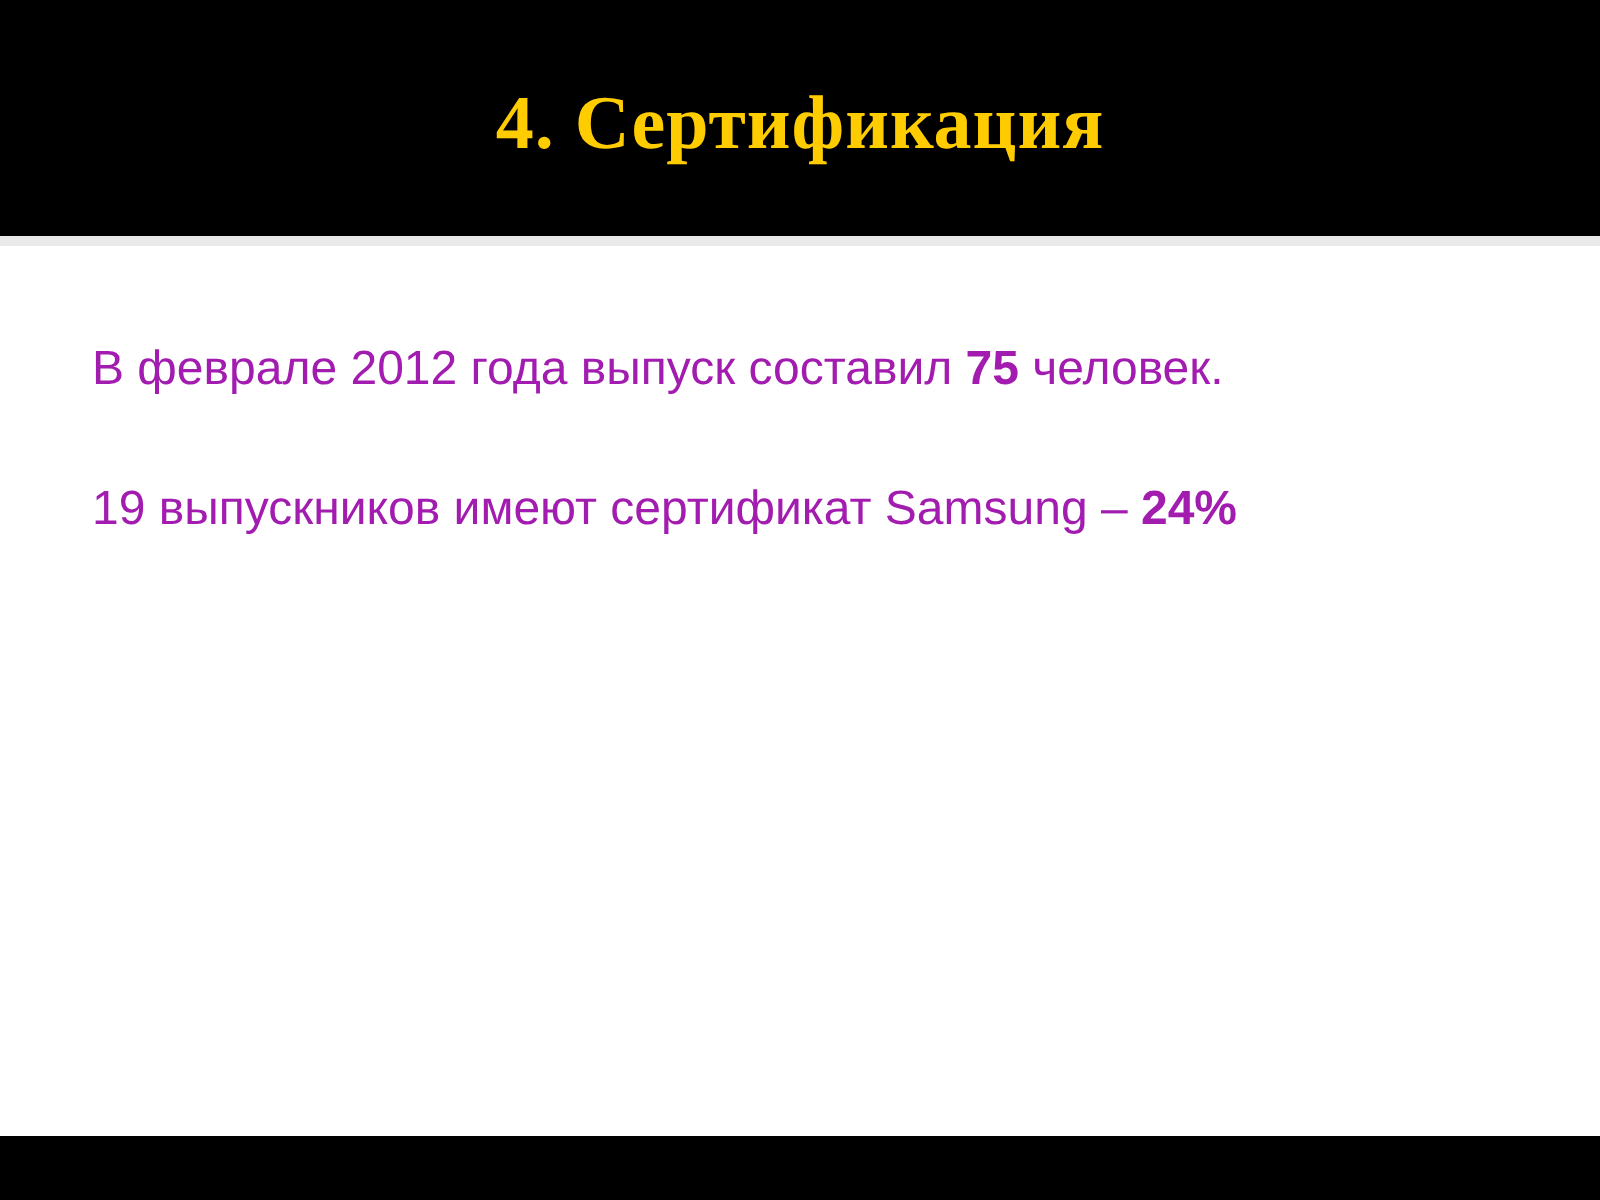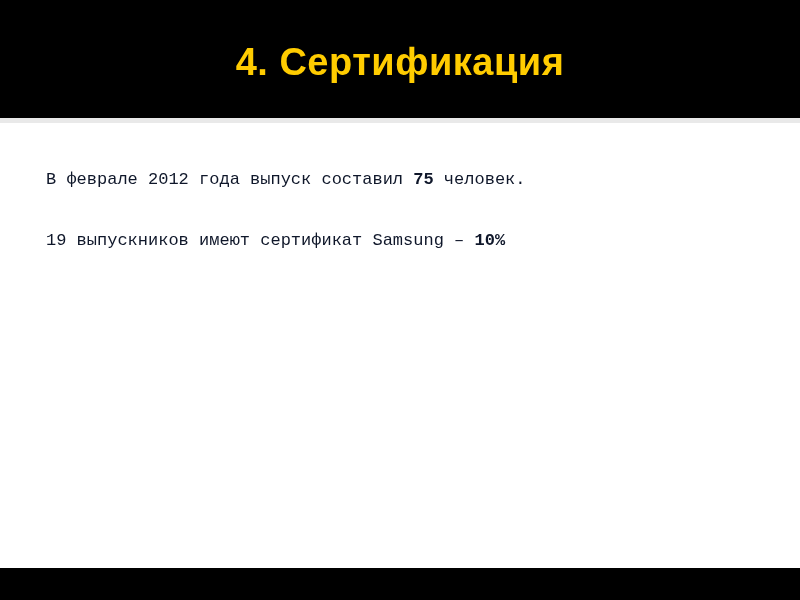--- a/index.html
+++ b/index.html
@@ -26,21 +26,21 @@
     top: 0;
     width: 800px;
     height: 118px;
     background: #000000;
     display: flex;
     align-items: center;
     justify-content: center;
   }
   .title-text {
     color: #ffcc00;
-    font-family: Liberation Sans, sans-serif;
+    font-family: Liberation Serif, serif;
     font-weight: bold;
     font-size: 38px;
     letter-spacing: 0.5px;
     text-align: center;
     line-height: 1.1;
     margin-top: 8px;
   }
   .rule {
     position: absolute;
     left: 0;
@@ -52,23 +52,23 @@
   .body-area {
     position: absolute;
     left: 0;
     top: 123px;
     width: 800px;
     height: 477px;
     padding: 46px 56px 0 46px;
     box-sizing: border-box;
   }
   .para {
-    font-family: Liberation Mono, monospace;
-    font-size: 17px;
-    color: #0f172a;
+    font-family: Liberation Sans, sans-serif;
+    font-size: 24px;
+    color: #a21caf;
     line-height: 1.35;
     margin: 0 0 38px 0;
     white-space: pre-wrap;
   }
   .para .b {
     font-weight: bold;
   }
   .footer-band {
     position: absolute;
     left: 0;
@@ -84,17 +84,17 @@
 <div class="slide">
 
   <div class="title-band">
     <div class="title-text">4. Сертификация</div>
   </div>
 
   <div class="rule"></div>
 
   <div class="body-area">
     <p class="para"><span>В феврале 2012 года выпуск составил </span><span class="b">75</span><span> человек.</span></p>
-    <p class="para"><span>19 выпускников имеют сертификат Samsung – </span><span class="b">10%</span></p>
+    <p class="para"><span>19 выпускников имеют сертификат Samsung – </span><span class="b">24%</span></p>
   </div>
 
   <div class="footer-band"></div>
 </div>
 
 </body></html>

